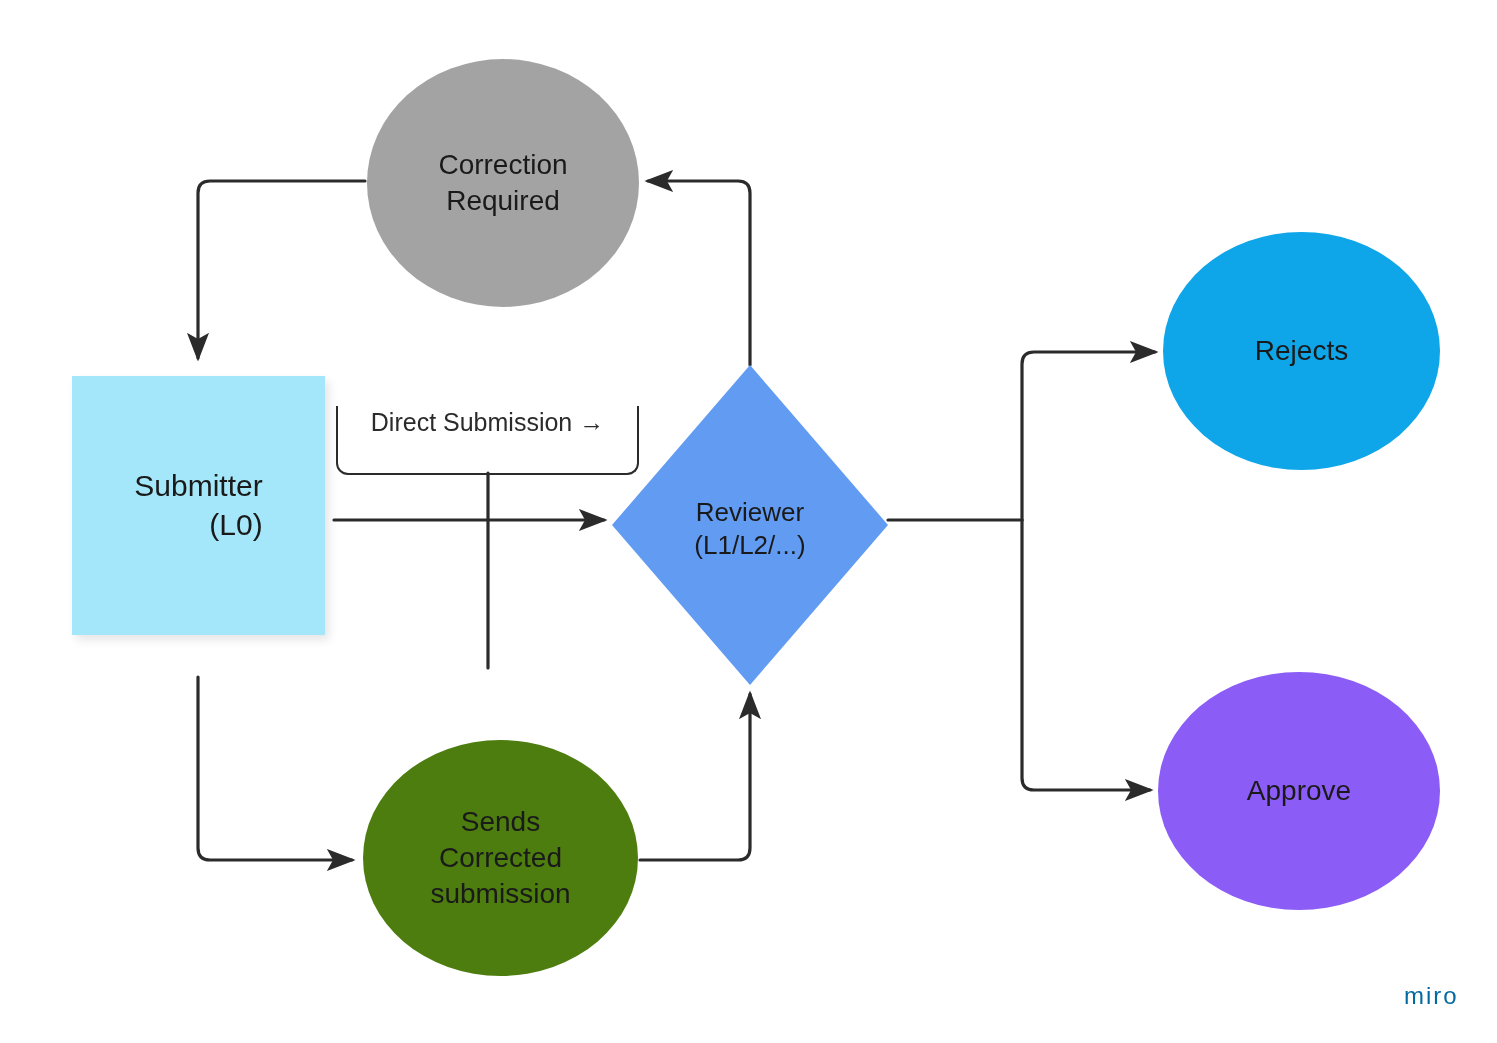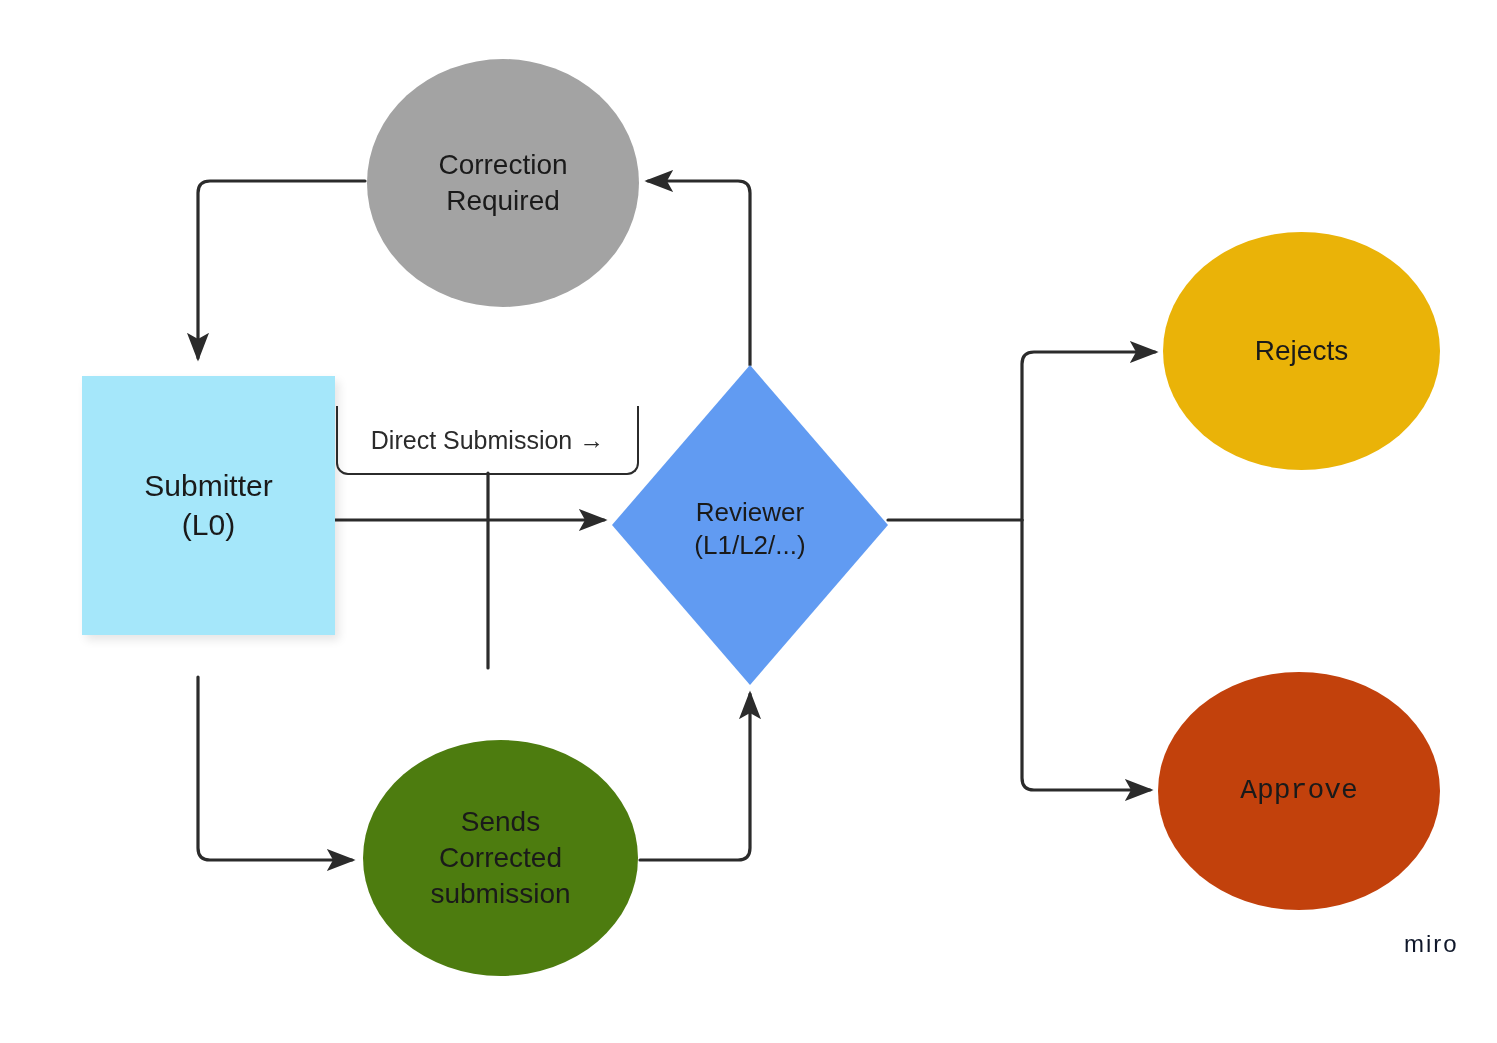--- a/index.html
+++ b/index.html
@@ -33,27 +33,28 @@
     justify-content: center;
     text-align: center;
     color: #1a1a1a;
     line-height: 1.28;
     white-space: pre-line;
     box-sizing: border-box;
   }
 
   
   .node-square {
-    left: 82px;
+    left: 72px;
     top: 376px;
     width: 253px;
     height: 259px;
     background: #a5e7fa;
     font-size: 30px;
     box-shadow: 4px 5px 9px rgba(0,0,0,0.10);
+    text-align: right;
   }
 
   
   .node-ellipse {
     border-radius: 50%;
   }
   .node-correction {
     left: 367px;
     top: 59px;
     width: 272px;
@@ -67,31 +68,30 @@
     width: 275px;
     height: 236px;
     background: #4d7c0f;
     font-size: 28px;
   }
   .node-rejects {
     left: 1163px;
     top: 232px;
     width: 277px;
     height: 238px;
-    background: #eab308;
+    background: #0ea5e9;
     font-size: 28px;
   }
   .node-approve {
     left: 1158px;
     top: 672px;
     width: 282px;
     height: 238px;
-    background: #c2410c;
-    font-size: 28px;
-    font-family: Liberation Mono, monospace;
+    background: #8b5cf6;
+    font-size: 28px;
   }
 
   
   .node-diamond {
     left: 612px;
     top: 365px;
     width: 276px;
     height: 320px;
     background: #619bf2;
     font-size: 26px;
@@ -109,38 +109,38 @@
     left: 336px;
     top: 406px;
     width: 303px;
     height: 69px;
     border: 2px solid #2b2b2b;
     border-top: none;
     border-bottom-left-radius: 12px;
     border-bottom-right-radius: 12px;
     background: transparent;
     display: flex;
-    align-items: center;
+    align-items: flex-start;
     justify-content: center;
     box-sizing: border-box;
   }
   .edge-label-box .edge-label-text {
     font-size: 25px;
     color: #2b2b2b;
     padding-top: 2px;
     white-space: nowrap;
   }
 
   .watermark {
     position: absolute;
     left: 1404px;
-    top: 930px;
+    top: 982px;
     font-size: 24px;
     letter-spacing: 2px;
-    color: #0f172a;
+    color: #0369a1;
     user-select: none;
   }
 </style>
 </head>
 <body>
 
 <div id="canvas">
 
   <svg id="edges" viewBox="0 0 1497 1043" xmlns="http://www.w3.org/2000/svg">
     <defs>

